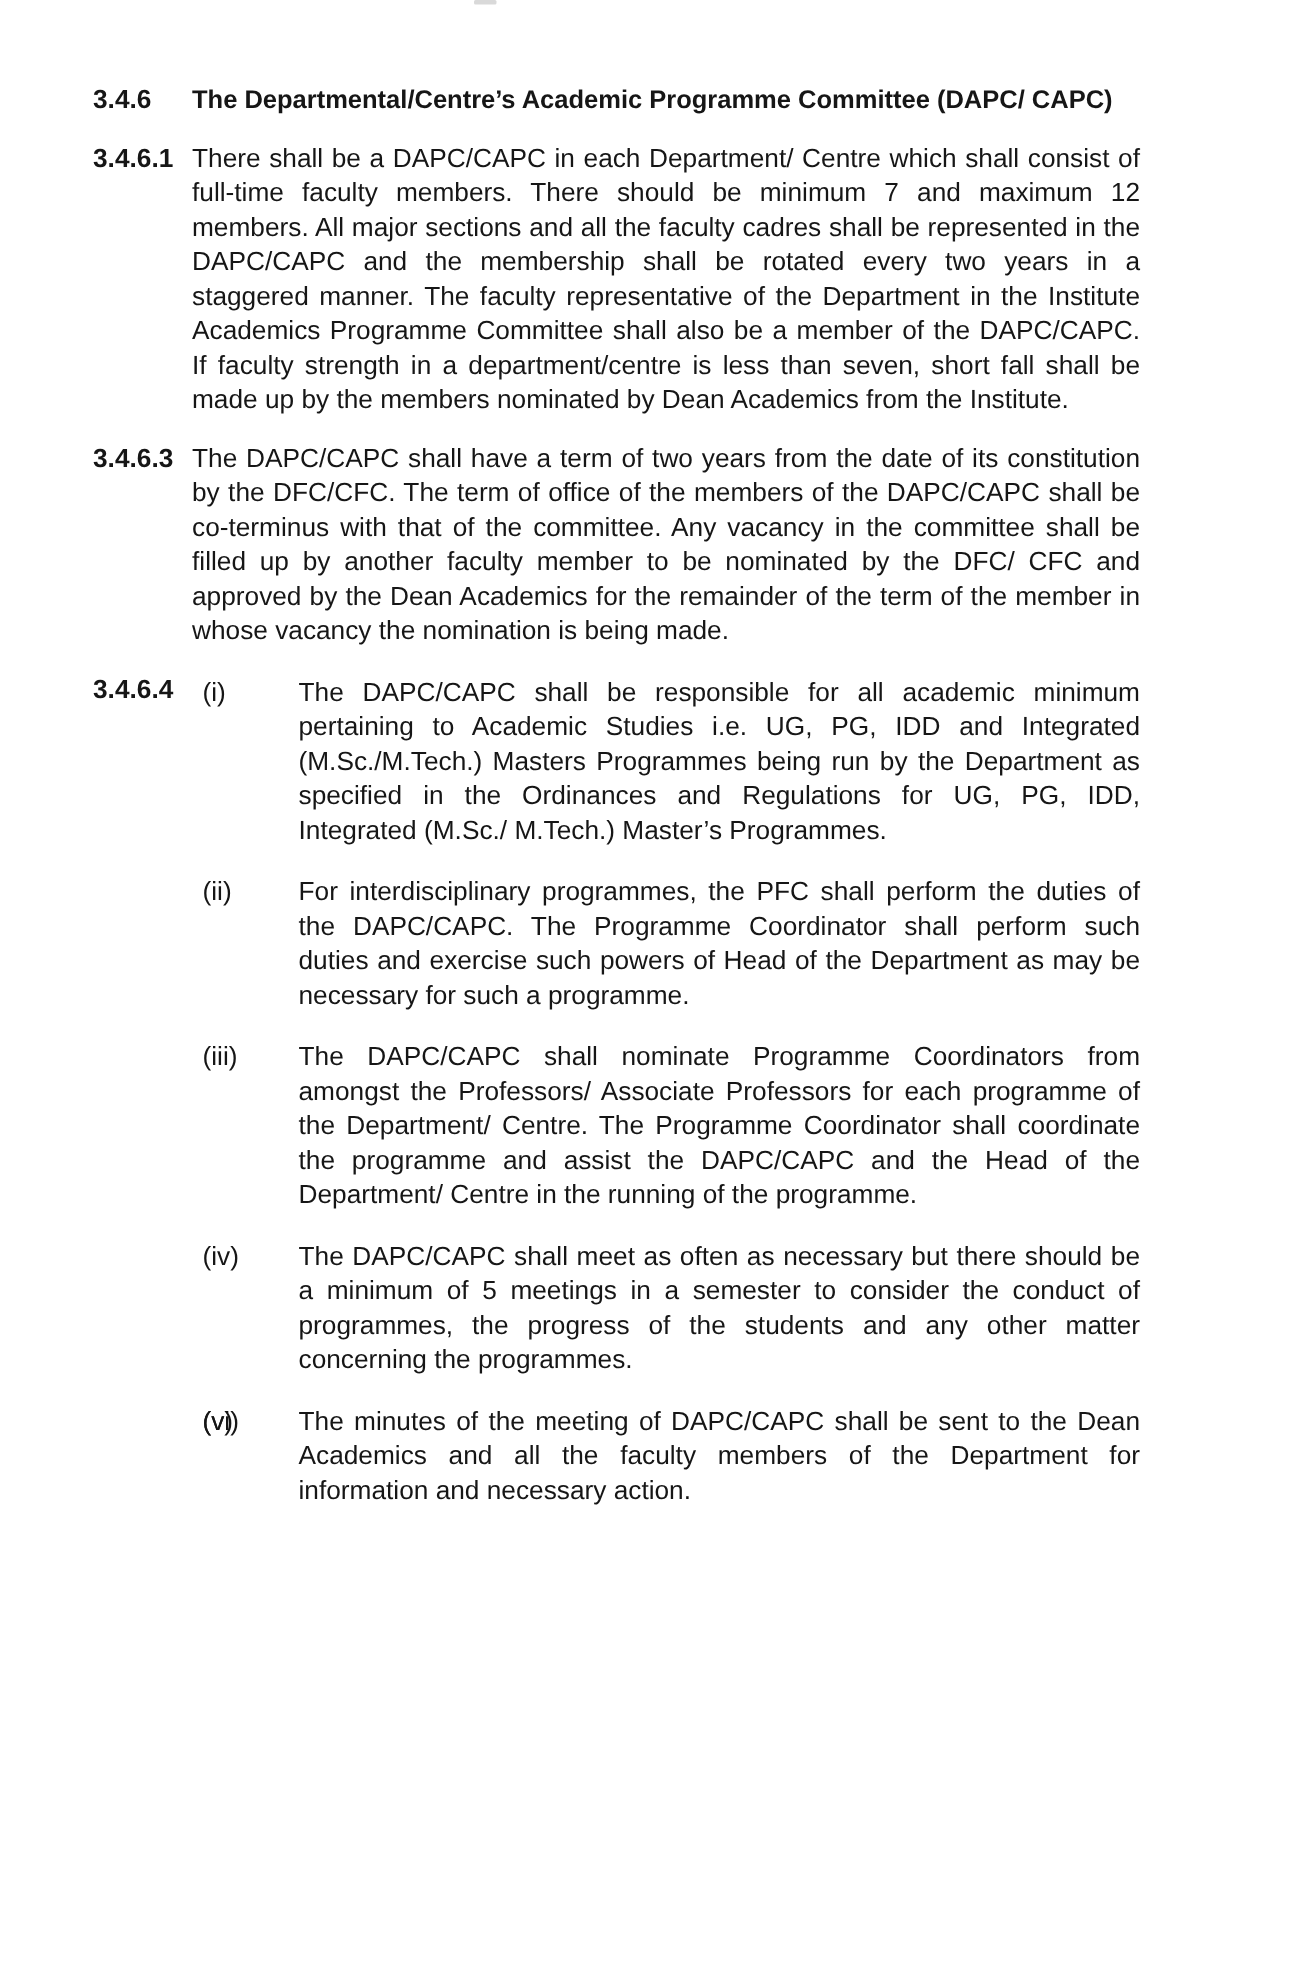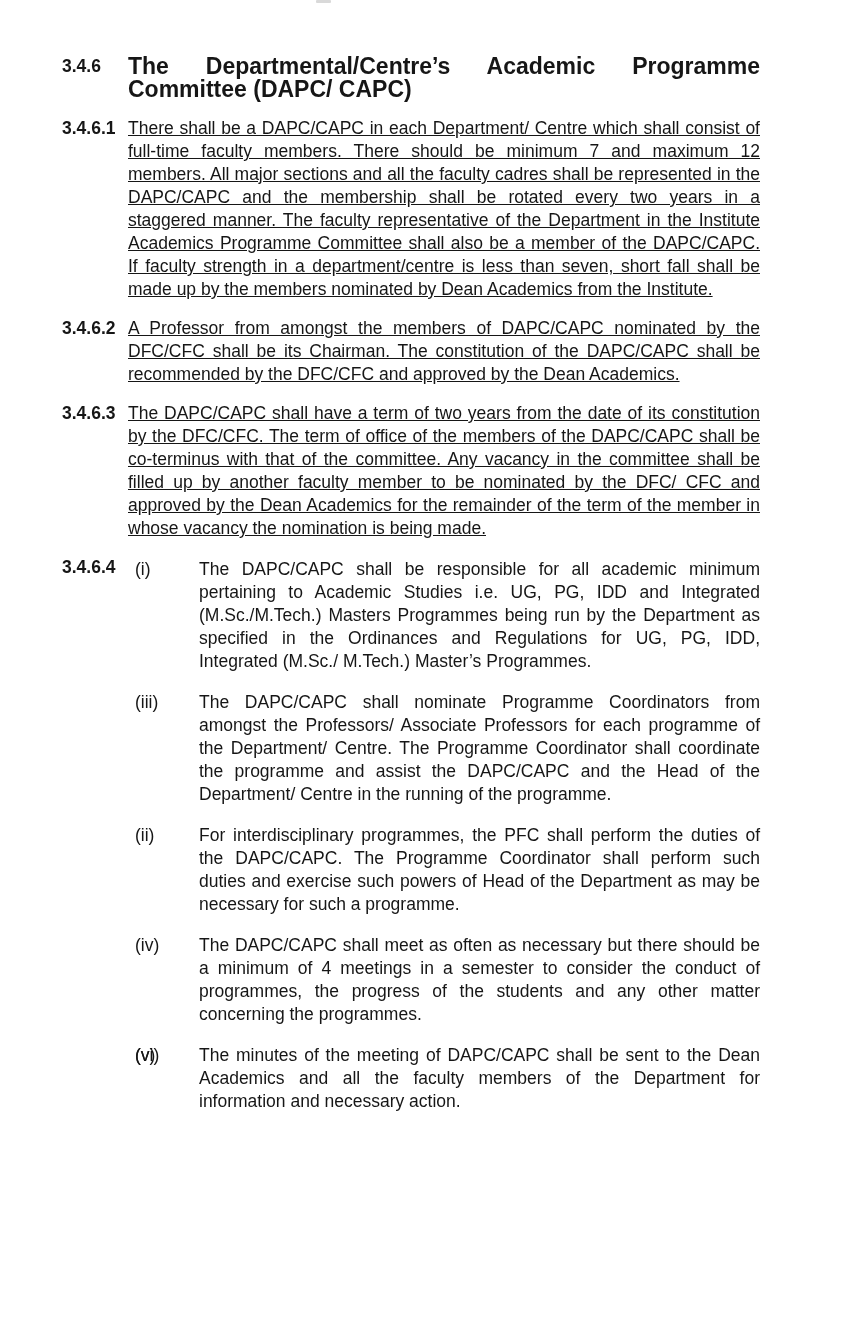--- a/index.html
+++ b/index.html
@@ -45,29 +45,28 @@
     white-space: nowrap;
     text-align: center;
   }
   .section-heading {
     padding-left: 66px;
     font-weight: bold;
     margin: 0 0 16px 0;
   }
   .section-heading .htext {
     margin: 0;
-    font-size: 23px;
+    font-size: 17px;
     line-height: 23px;
     font-weight: bold;
     text-align: justify;
   }
   .clause {
     padding-left: 66px;
     margin: 0 0 16px 0;
-    text-decoration: underline;
   }
   .subheading {
     padding-left: 66px;
     font-weight: bold;
     margin: 0 0 18px 0;
     text-align: left;
   }
   .roman-item {
     position: relative;
     margin: 0 0 18px 73px;
@@ -93,52 +92,48 @@
     <div class="section-heading hang">
       <span class="num">3.4.6</span>
       <h1 class="htext">The Departmental/Centre’s Academic Programme Committee (DAPC/ CAPC)</h1>
     </div>
 
     <div class="clause hang">
       <span class="num">3.4.6.1</span>
       <span>There shall be a DAPC/CAPC in each Department/ Centre which shall consist of full-time faculty members. There should be minimum 7 and maximum 12 members. All major sections and all the faculty cadres shall be represented in the DAPC/CAPC and the membership shall be rotated every two years in a staggered manner. The faculty representative of the Department in the Institute Academics Programme Committee shall also be a member of the DAPC/CAPC. If faculty strength in a department/centre is less than seven, short fall shall be made up by the members nominated by Dean Academics from the Institute.</span>
     </div>
 
-    <div class="clause hang">
-      <span class="num">3.4.6.2</span>
-      <span>A Professor from amongst the members of DAPC/CAPC nominated by the DFC/CFC shall be its Chairman. The constitution of the DAPC/CAPC shall be recommended by the DFC/CFC and approved by the Dean Academics.</span>
-    </div>
 
     <div class="clause hang">
       <span class="num">3.4.6.3</span>
       <span>The DAPC/CAPC shall have a term of two years from the date of its constitution by the DFC/CFC. The term of office of the members of the DAPC/CAPC shall be co-terminus with that of the committee. Any vacancy in the committee shall be filled up by another faculty member to be nominated by the DFC/ CFC and approved by the Dean Academics for the remainder of the term of the member in whose vacancy the nomination is being made.</span>
     </div>
 
     <div class="subheading hang">
       <span class="num">3.4.6.4</span>
     </div>
 
     <div class="roman-item">
       <span class="rnum">(i)</span>
       <span>The DAPC/CAPC shall be responsible for all academic minimum pertaining to Academic Studies i.e. UG, PG, IDD and Integrated (M.Sc./M.Tech.) Masters Programmes being run by the Department as specified in the Ordinances and Regulations for UG, PG, IDD, Integrated (M.Sc./ M.Tech.) Master’s Programmes.</span>
     </div>
 
     <div class="roman-item">
+      <span class="rnum">(ii)</span>
+      <span>For interdisciplinary programmes, the PFC shall perform the duties of the DAPC/CAPC. The Programme Coordinator shall perform such duties and exercise such powers of Head of the Department as may be necessary for such a programme.</span>
+    </div>
+
+    <div class="roman-item">
       <span class="rnum">(iii)</span>
       <span>The DAPC/CAPC shall nominate Programme Coordinators from amongst the Professors/ Associate Professors for each programme of the Department/ Centre. The Programme Coordinator shall coordinate the programme and assist the DAPC/CAPC and the Head of the Department/ Centre in the running of the programme.</span>
     </div>
 
     <div class="roman-item">
-      <span class="rnum">(ii)</span>
-      <span>For interdisciplinary programmes, the PFC shall perform the duties of the DAPC/CAPC. The Programme Coordinator shall perform such duties and exercise such powers of Head of the Department as may be necessary for such a programme.</span>
-    </div>
-
-    <div class="roman-item">
       <span class="rnum">(iv)</span>
-      <span>The DAPC/CAPC shall meet as often as necessary but there should be a minimum of 4 meetings in a semester to consider the conduct of programmes, the progress of the students and any other matter concerning the programmes.</span>
+      <span>The DAPC/CAPC shall meet as often as necessary but there should be a minimum of 5 meetings in a semester to consider the conduct of programmes, the progress of the students and any other matter concerning the programmes.</span>
     </div>
 
     <div class="roman-item">
       <span class="rnum">(v)</span>
     </div>
 
     <div class="roman-item">
       <span class="rnum">(vi)</span>
       <span>The minutes of the meeting of DAPC/CAPC shall be sent to the Dean Academics and all the faculty members of the Department for information and necessary action.</span>
     </div>

